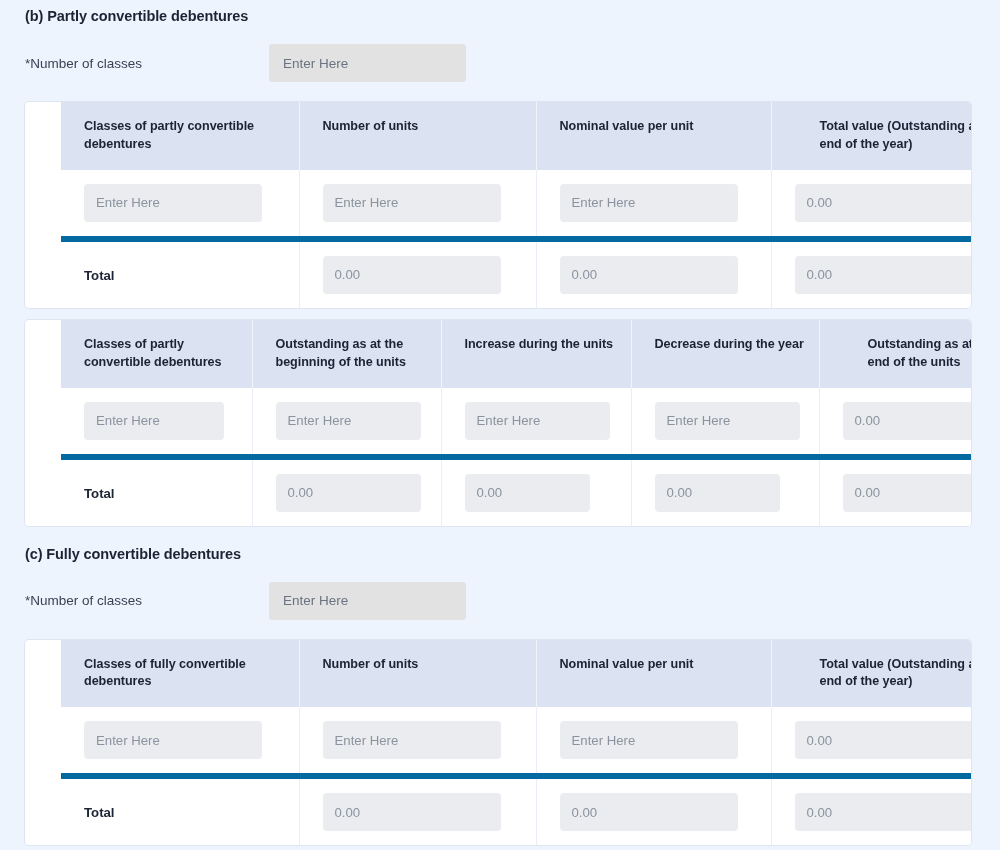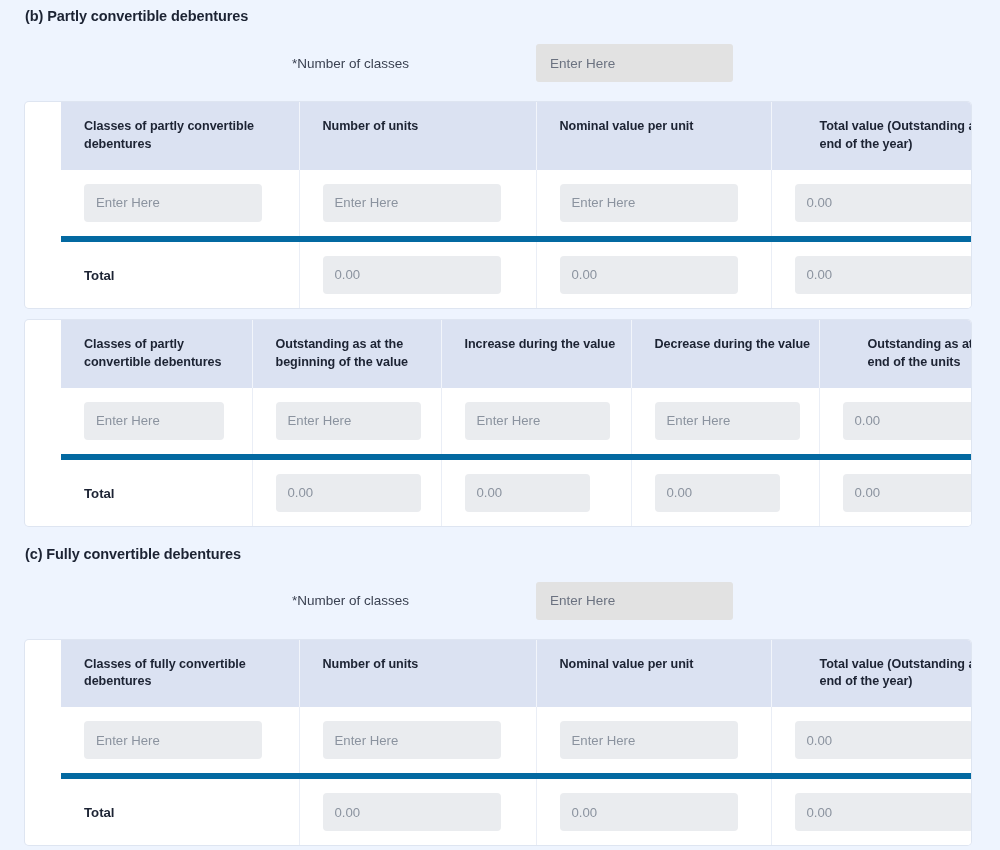--- a/index.html
+++ b/index.html
@@ -31,21 +31,20 @@
     color: #1c2333;
     letter-spacing: -0.1px;
     padding-left: 25px;
   }
 
   
   .field-row {
     display: flex;
     align-items: center;
     padding-left: 25px;
-    justify-content: center;
   }
   .field-label {
     font-size: 13.5px;
     font-weight: normal;
     color: #3b4252;
     width: 244px;
     flex: 0 0 244px;
   }
   .classes-input {
     width: 197px;
@@ -203,23 +202,23 @@
       <colgroup>
         <col style="width:191px">
           <col style="width:189px">
           <col style="width:190px">
           <col style="width:188px">
           <col style="width:188px">
       </colgroup>
       <thead>
         <tr>
           <th>Classes of partly convertible debentures</th>
-          <th>Outstanding as at the beginning of the value</th>
-          <th>Increase during the value</th>
-          <th>Decrease during the value</th>
+          <th>Outstanding as at the beginning of the units</th>
+          <th>Increase during the units</th>
+          <th>Decrease during the year</th>
           <th>Outstanding as at the end of the units</th>
         </tr>
       </thead>
       <tbody>
         <tr class="data-row">
           <td>
             <input class="cell-input" style="width: 140px;" type="text" placeholder="Enter Here">
           </td>
           <td>
             <input class="cell-input" style="width: 145px;" type="text" placeholder="Enter Here">

